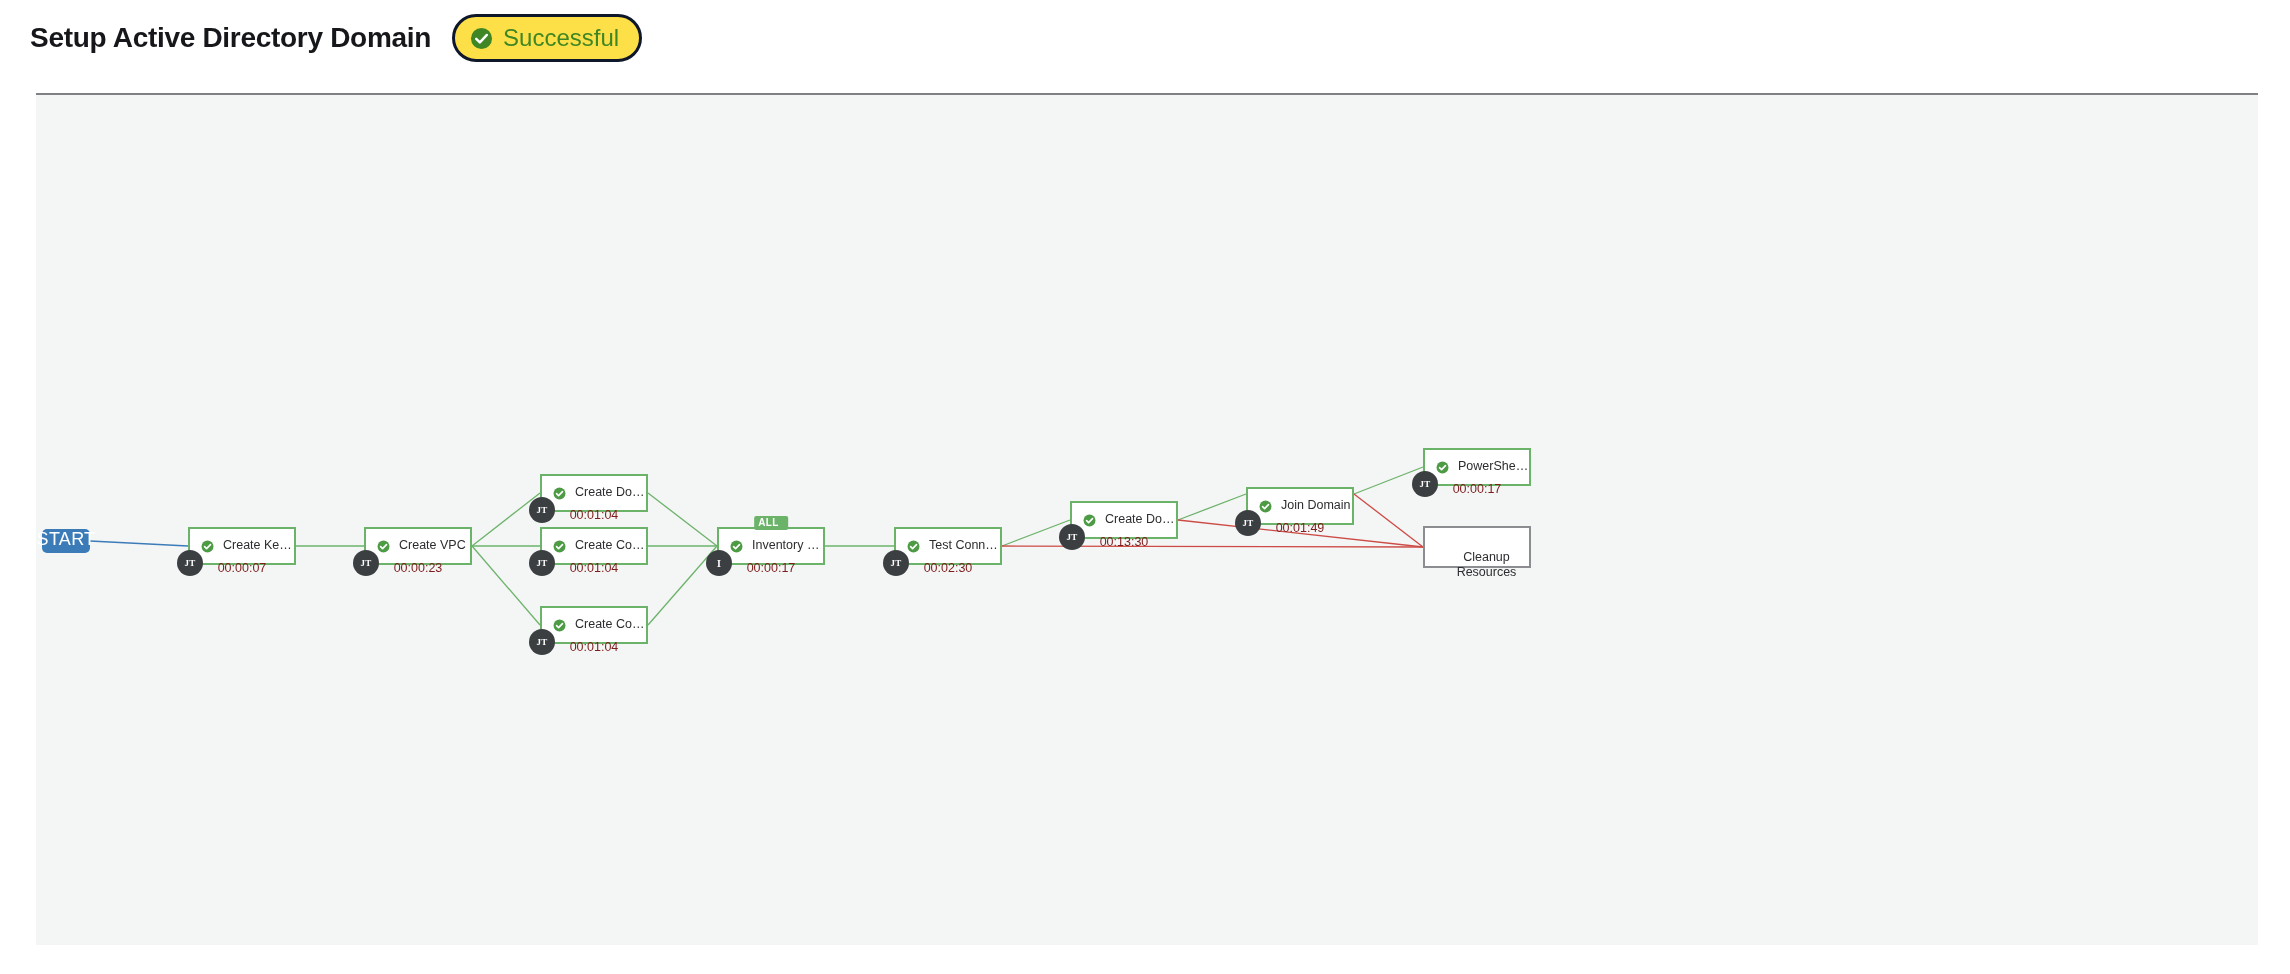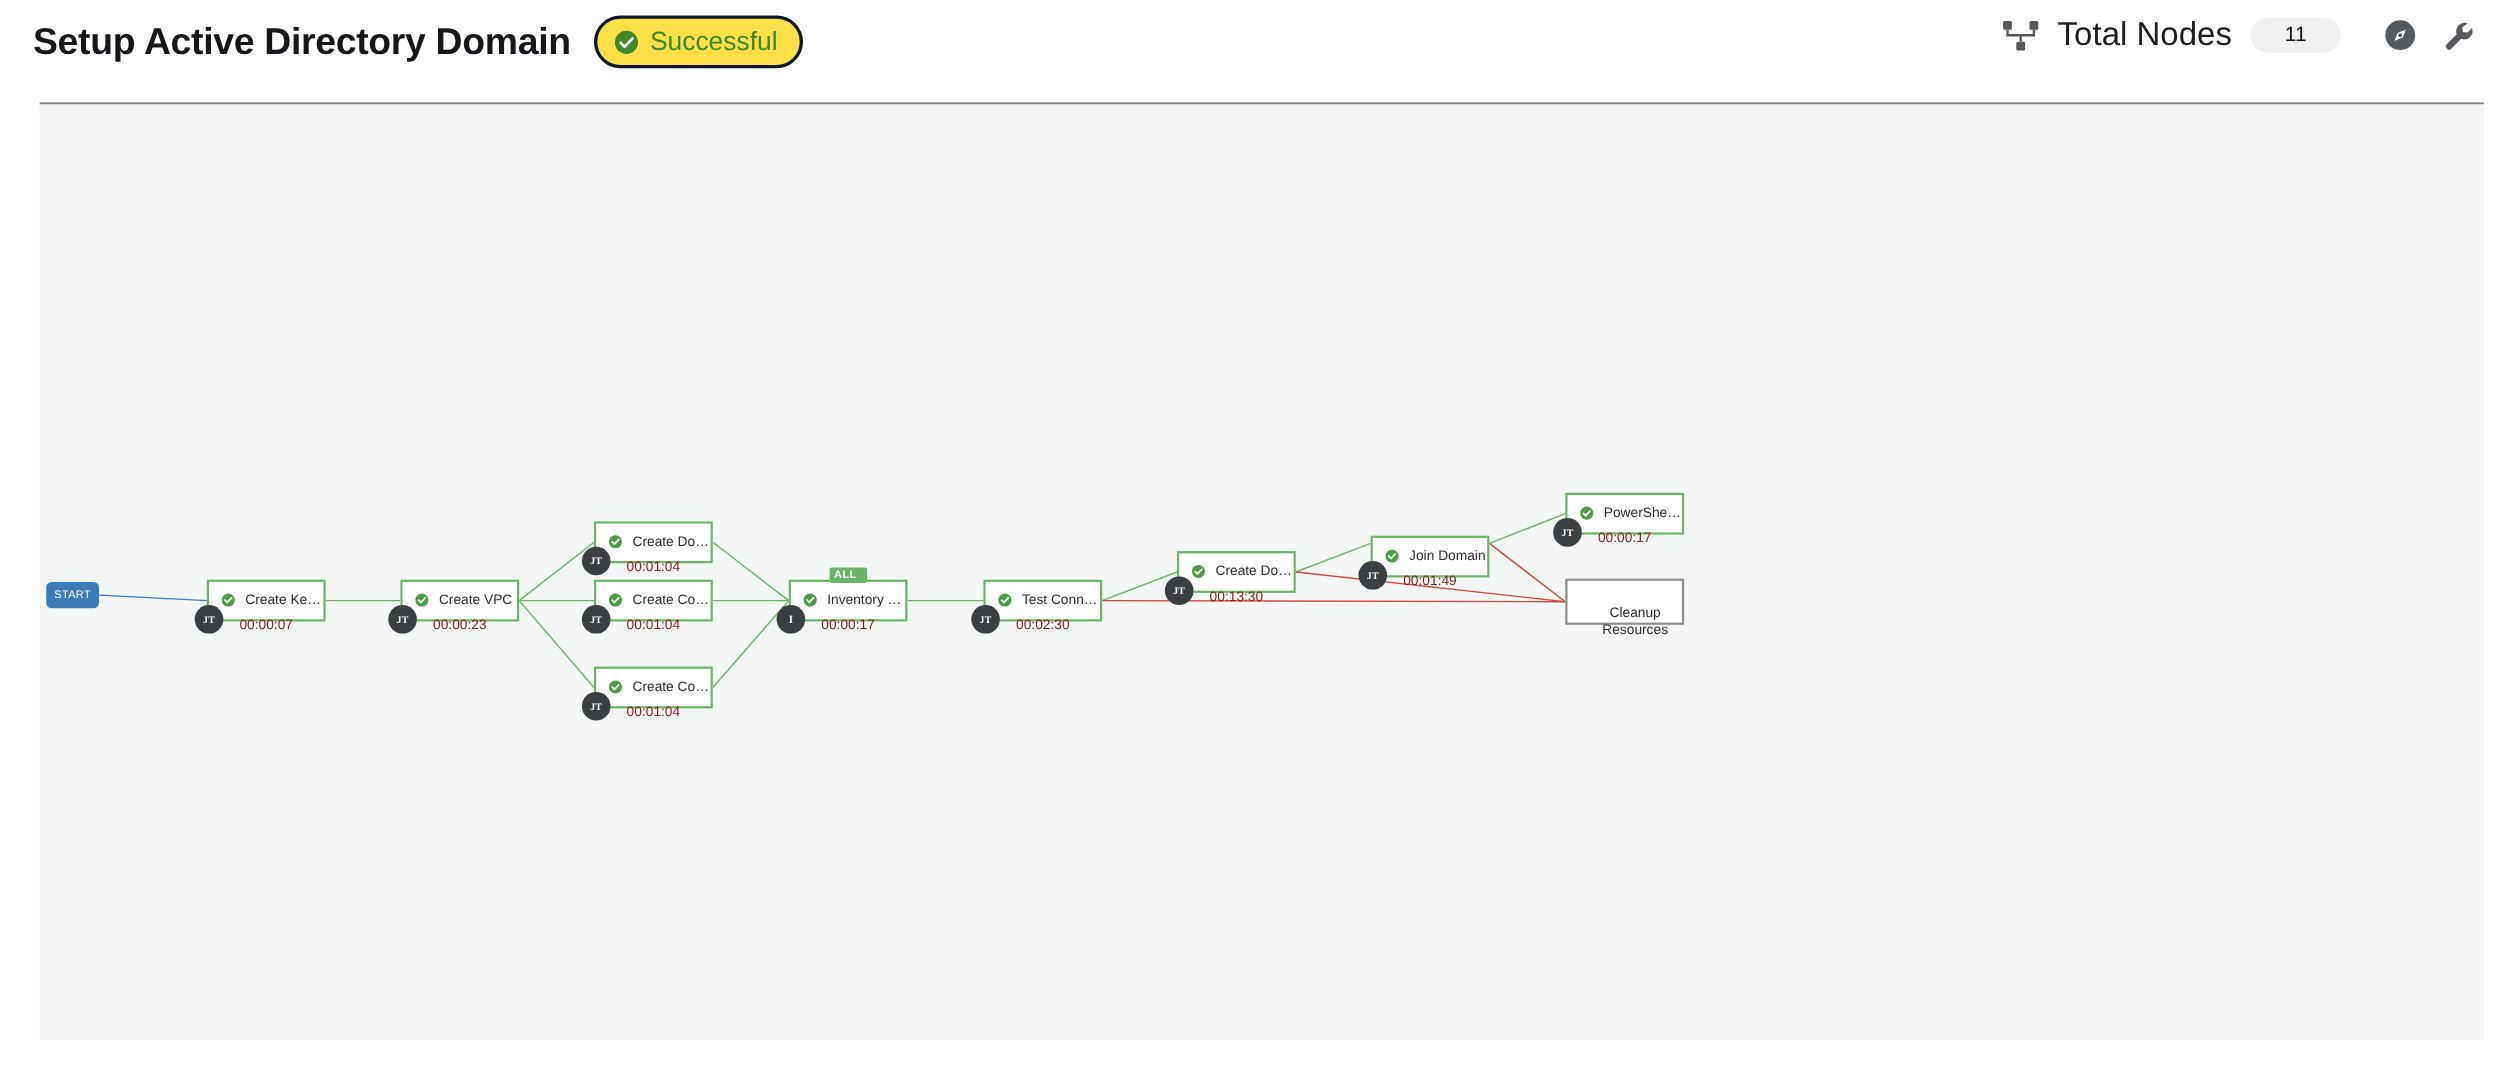--- a/index.html
+++ b/index.html
@@ -14,21 +14,21 @@
   
   #header {
     position: absolute; left: 0; top: 0; width: 2290px; height: 93px;
     background: #ffffff;
   }
   #header-left {
     position: absolute; left: 30px; top: 14px;
     display: flex; align-items: center; gap: 21px;
   }
   #page-title {
-    font-size: 34px; font-weight: bold; color: #16171a;
+    font-size: 28px; font-weight: bold; color: #16171a;
     letter-spacing: -0.3px; white-space: nowrap; line-height: 42px;
   }
   #status-badge {
     display: flex; align-items: center; gap: 10px;
     border: 3px solid #0f172a; border-radius: 24px;
     padding: 7px 20px 7px 15px; background:#fde047;
   }
   #status-badge .check {
     width: 23px; height: 23px; flex: 0 0 23px; position: relative;
   }
@@ -107,22 +107,22 @@
     position: absolute; top: -13px; left: 50%; transform: translateX(-50%);
     background: #6cb36a; color: #ffffff;
     font-size: 10px; font-weight: bold; letter-spacing: .4px;
     padding: 2px 9px 2px 4px; border-radius: 2px; line-height: 10px;
   }
 
   
   #start-node {
     position: absolute;
     background: #3b7cb8; border-radius: 5px;
-    display: flex; align-items: center; justify-content: center;
-    color: #ffffff; font-size: 10px; letter-spacing: .3px;
+    display: flex; justify-content: center;
+    color: #ffffff; font-size: 18px; letter-spacing: .3px;
   }
 </style>
 </head>
 <body>
 
 <div id="app">
 
   <div id="header">
 
     <div id="header-left">
@@ -132,46 +132,20 @@
         <span class="check">
           <svg width="23" height="23" viewBox="0 0 24 24">
             <circle cx="12" cy="12" r="11" fill="#3f8624"></circle>
             <path d="M6.5 12.3 L10.3 16.1 L17.6 8.3" fill="none" stroke="#ffffff" stroke-width="2.6" stroke-linecap="round" stroke-linejoin="round"></path>
           </svg>
         </span>
         <span id="status-text">Successful</span>
       </div>
     </div>
 
-    <div id="header-right">
-      <span id="nodes-icon">
-        <svg width="40" height="40" viewBox="0 0 40 40">
-          <rect x="4" y="7" width="8" height="8" rx="1.4" fill="#55585c"></rect>
-          <rect x="28" y="7" width="8" height="8" rx="1.4" fill="#55585c"></rect>
-          <rect x="16" y="26" width="8" height="8" rx="1.4" fill="#55585c"></rect>
-          <path d="M8 15 L8 20 L32 20 L32 15 M20 20 L20 26" fill="none" stroke="#55585c" stroke-width="2.2"></path>
-        </svg>
-      </span>
-      <span id="total-nodes-label">Total Nodes</span>
-      <span id="nodes-count-pill">11</span>
-
-      <span class="hdr-icon-btn">
-        <svg width="34" height="34" viewBox="0 0 34 34">
-          <circle cx="17" cy="17" r="13.5" fill="#55585c"></circle>
-          <path d="M22.2 11.8 L14.6 15.1 L11.8 22.2 L19.4 18.9 Z" fill="#ffffff"></path>
-          <circle cx="17" cy="17" r="1.7" fill="#55585c"></circle>
-        </svg>
-      </span>
-
-      <span class="hdr-icon-btn">
-        <svg width="34" height="34" viewBox="0 0 34 34">
-          <path d="M26.3 6.4 a7.6 7.6 0 0 0 -9.9 9.8 L7.1 25.4 a2.3 2.3 0 0 0 0 3.3 l0.8 0.8 a2.3 2.3 0 0 0 3.3 0 l9.2 -9.2 a7.6 7.6 0 0 0 9.8 -9.9 l-4.1 4.1 l-4.2 -0.5 l-0.5 -4.2 Z" fill="#55585c"></path>
-        </svg>
-      </span>
-    </div>
   </div>
 
   <div id="header-divider"></div>
 
   <div id="canvas">
 
     <svg id="edges" viewBox="0 0 2222 850" preserveAspectRatio="none">
       <g id="edge-layer">
           <line x1="54" y1="446" x2="152" y2="451" stroke="#3b7cb8" stroke-width="1.3"></line>
           <line x1="260" y1="451" x2="328" y2="451" stroke="#6cb36a" stroke-width="1.3"></line>

